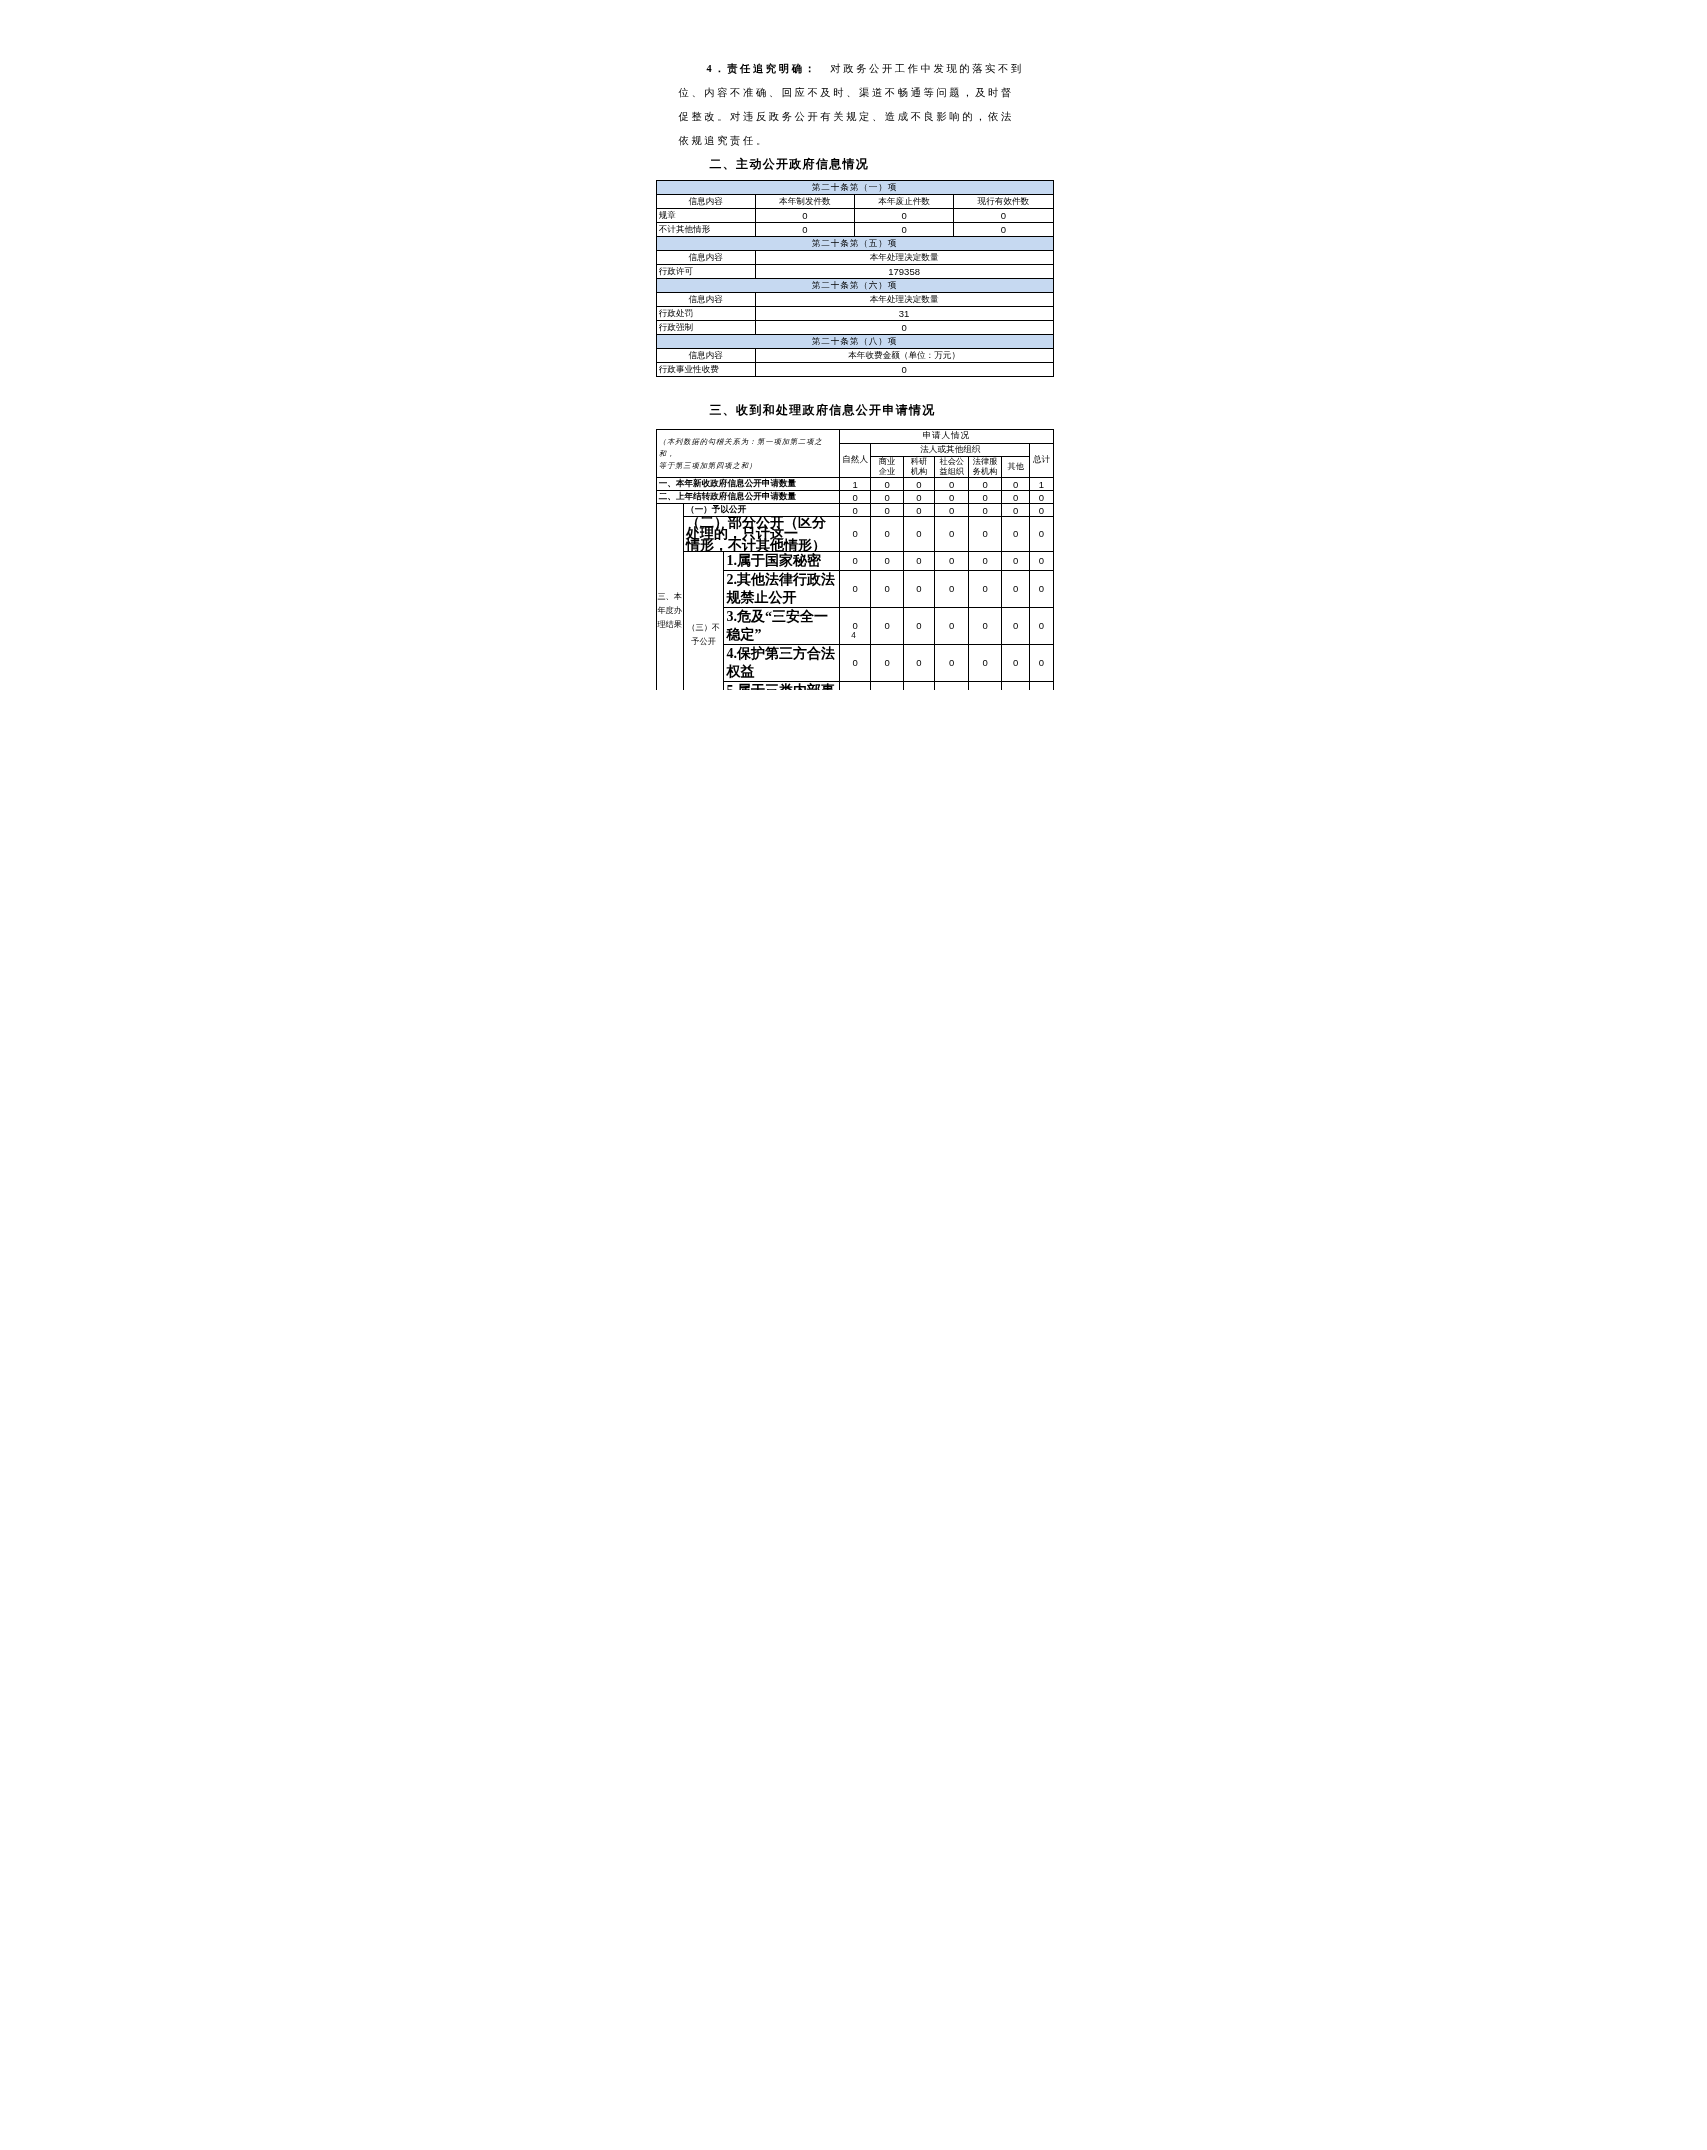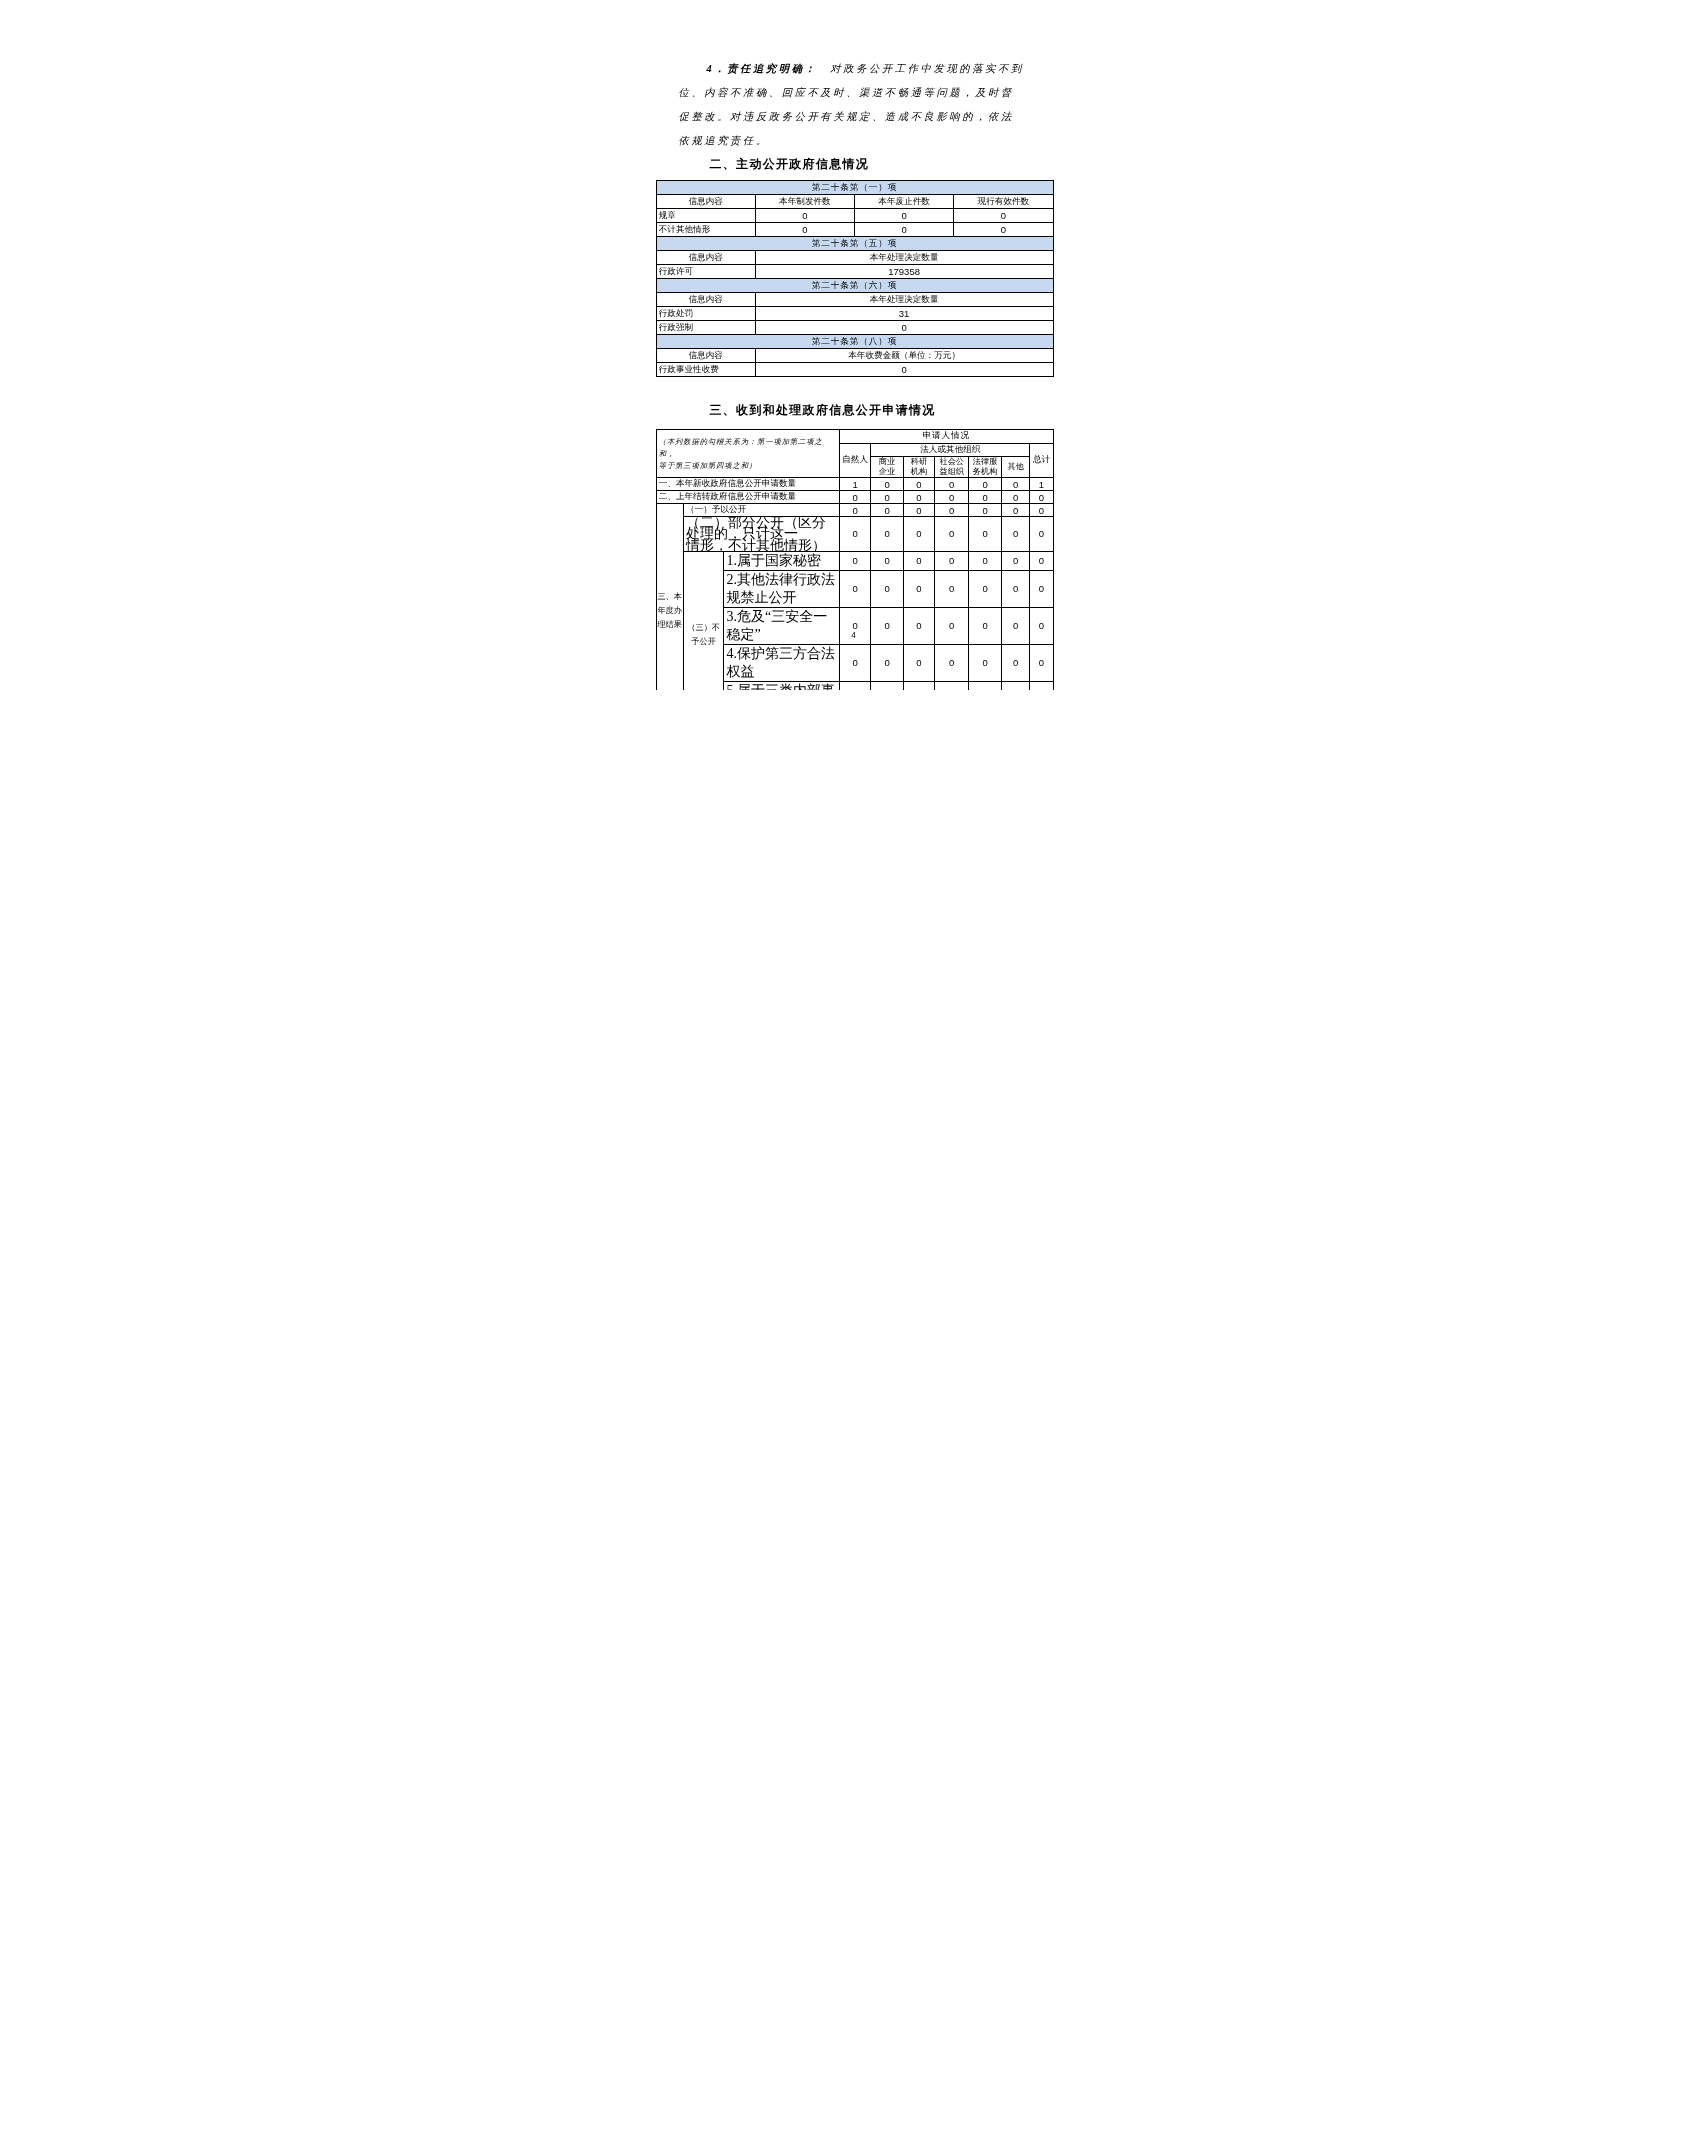--- a/index.html
+++ b/index.html
@@ -12,21 +12,20 @@
     color: #000;
     overflow: hidden;
     margin: 0 auto;
   }
   
   .para {
     margin: 57px 65px 0 69px;
     font-size: 10.3px;
     line-height: 24px;
     letter-spacing: 2.6px;
-    font-style: italic;
   }
   .para .line { white-space: nowrap; }
   .para .indent1 { padding-left: 28px; }
   .para .lead { font-weight: bold; }
   
   .sec-heading {
     font-family: "Liberation Sans", "DejaVu Sans", sans-serif;
     font-weight: bold;
     font-size: 12px;
     letter-spacing: 1.3px;
@@ -72,21 +71,21 @@
     line-height: 11.6px;
     text-align: left;
     padding-left: 2.2px;
     letter-spacing: 0.2px;
   }
   .t2 .hrow1 td { height: 13.3px; letter-spacing: 0.9px; }
   .t2 .hrow2 td { height: 12.5px; text-align: center; }
   .t2 .hrow3 td { height: 21.5px; font-size: 8.2px; line-height: 10.3px; word-break: break-all; }
   .t2 .brow td { height: 12.5px; }
   .t2 .brow-tall td { height: 32px; }
-  .t2 .lbl { font-size: 8.6px; }
+  .t2 .lbl { font-size: 8.6px; font-weight: bold; }
   .t2 .sub-lbl { font-size: 14px; letter-spacing: 0; }
   .t2 .group-lbl { font-size: 8.2px; line-height: 14px; padding: 0; word-break: break-all; text-align: center; }
   .t2 .lbl2l { line-height: 11.2px; }
   
   .pagenum {
     position: absolute;
     top: 631px; left: 0; right: 0;
     text-align: center;
     font-family: "Liberation Sans", "DejaVu Sans", sans-serif;
     font-size: 8.2px;

